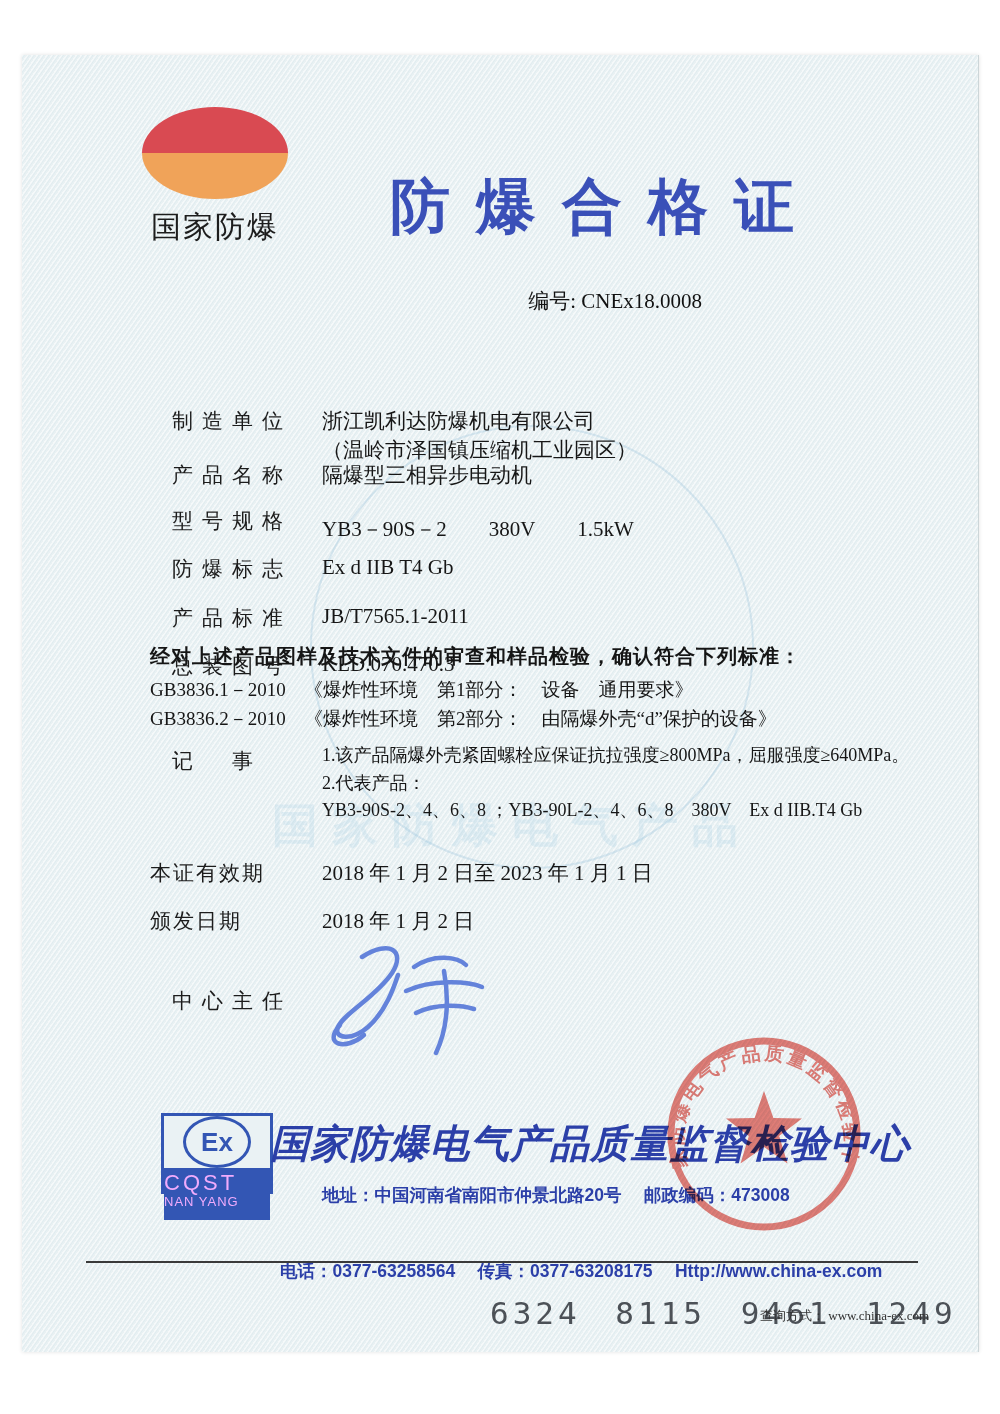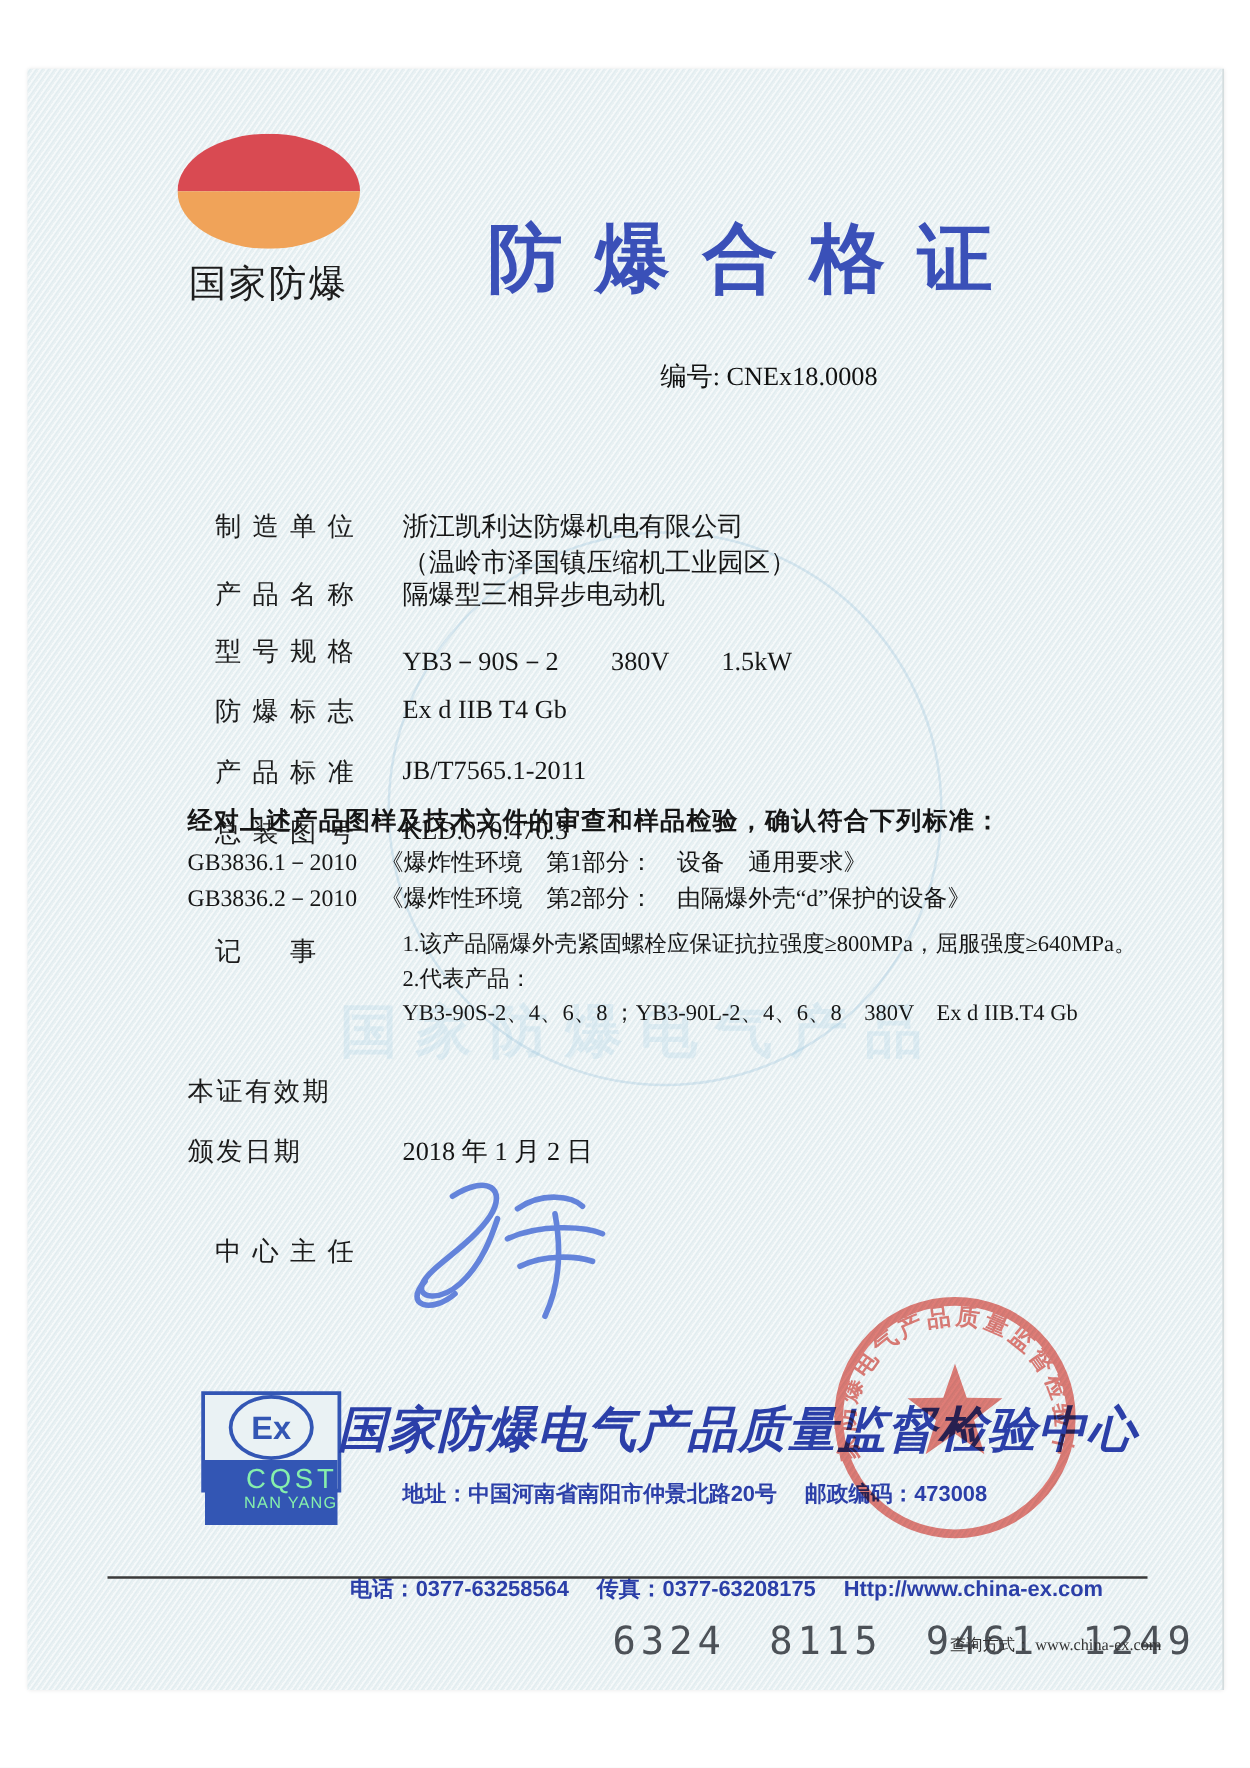--- a/index.html
+++ b/index.html
@@ -81,21 +81,21 @@
     left:118px;top:1058px;width:112px;height:81px;border:3px solid #3356b4;
     box-sizing:border-box;background:#eaf2f4;margin-left:21px;
   }
   .ex-top{height:52px;display:flex;align-items:center;justify-content:center;}
   .ex-circle{
     width:62px;height:46px;border:3px solid #3356b4;border-radius:50%;
     display:flex;align-items:center;justify-content:center;
     color:#3356b4;font-weight:bold;font-size:26px;font-family:"Liberation Sans",sans-serif;
   }
   .ex-bottom{
-    height:52px;background:#3356b4;color:#86efac;text-align:right;
+    height:52px;background:#3356b4;color:#f0abfc;text-align:left;
     font-family:"Liberation Sans",sans-serif;line-height:1.1;padding-top:3px;box-sizing:border-box;
   }
   .ex-cqst{font-size:22px;letter-spacing:3px;}
   .ex-ny{font-size:13px;letter-spacing:1px;}
   .org-name{
     left:238px;top:1062px;width:660px;text-align:center;
     font-size:39px;font-weight:bold;font-style:italic;color:#2b3fa8;
     letter-spacing:1px;white-space:nowrap;font-family:"Liberation Serif",serif;
   }
   .org-line{
@@ -163,20 +163,21 @@
   <div class="abs std-desc" style="left:282px;top:622px">《爆炸性环境　第1部分：　设备　通用要求》</div>
   <div class="abs std-code" style="left:128px;top:651px">GB3836.2－2010</div>
   <div class="abs std-desc" style="left:282px;top:651px">《爆炸性环境　第2部分：　由隔爆外壳“d”保护的设备》</div>
 
   <div class="abs flabel" style="left:150px;top:692px">记　事</div>
   <div class="abs note-line" style="left:300px;top:688px">1.该产品隔爆外壳紧固螺栓应保证抗拉强度≥800MPa，屈服强度≥640MPa。</div>
   <div class="abs note-line" style="left:300px;top:716px">2.代表产品：</div>
   <div class="abs note-line" style="left:300px;top:743px">YB3-90S-2、4、6、8 ；YB3-90L-2、4、6、8　380V　Ex d IIB.T4 Gb</div>
 
   <div class="abs flabel" style="left:128px;top:804px;letter-spacing:2px">本证有效期</div>
+  <div class="abs fval" style="left:300px;top:804px">2018 年 1 月 2 日至 2023 年 1 月 1 日</div>
 
   <div class="abs flabel" style="left:128px;top:852px;letter-spacing:2px">颁发日期</div>
   <div class="abs fval" style="left:300px;top:852px">2018 年 1 月 2 日</div>
 
   <div class="abs flabel" style="left:150px;top:932px">中心主任</div>
   <svg class="abs sig" width="200" height="130" viewBox="0 0 200 130">
     <g fill="none" stroke="#5577d8" stroke-width="4.5" stroke-linecap="round" opacity="0.9">
       <path d="M 60,22 C 88,4 104,16 90,38 C 74,62 42,78 36,92 C 31,104 50,106 66,92 C 84,76 92,52 96,40"></path>
       <path d="M 38,90 C 20,110 44,116 62,100"></path>
       <path d="M 112,32 C 132,18 156,22 164,30"></path>

